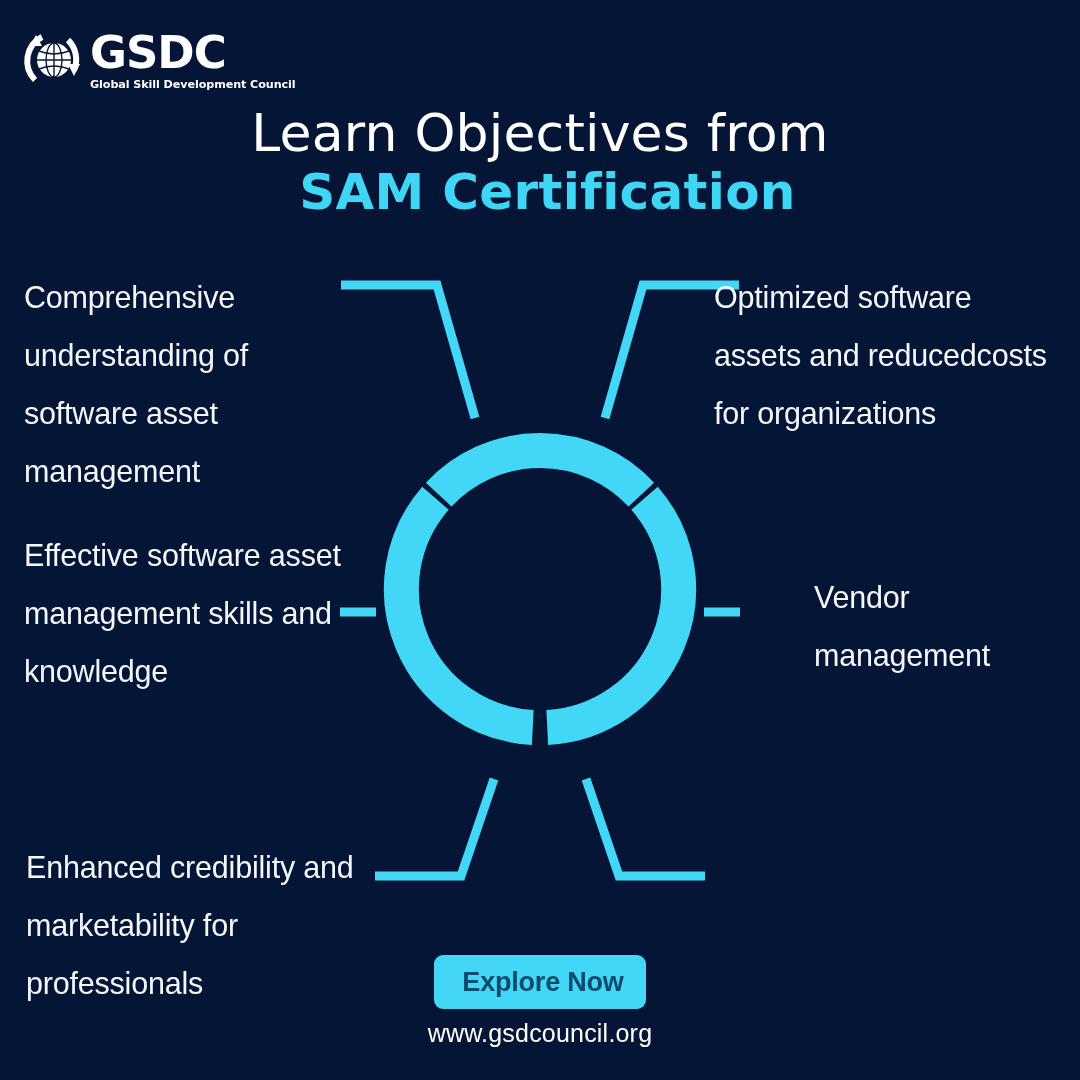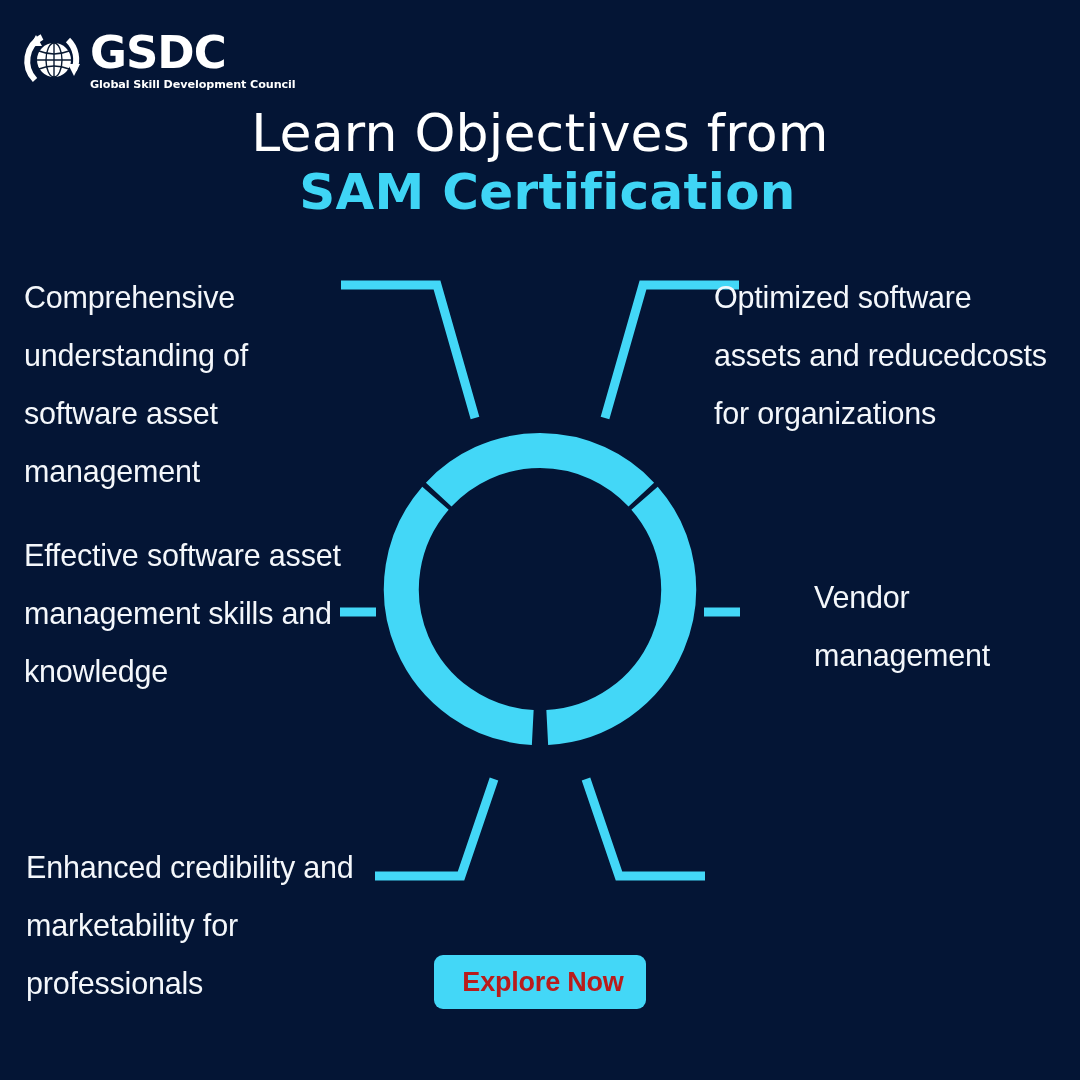--- a/index.html
+++ b/index.html
@@ -150,21 +150,21 @@
     background: #43D7F7;
     border-radius: 9px;
     display: flex;
     align-items: center;
     justify-content: center;
   }
   #cta-label {
     font-family: "Liberation Sans", sans-serif;
     font-weight: bold;
     font-size: 27px;
-    color: #b91c1c;
+    color: #0c4a6e;
     letter-spacing: -0.2px;
     margin-left: 6px;
   }
   #site-url {
     position: absolute;
     left: 0;
     top: 1019px;
     width: 1080px;
     text-align: center;
     font-family: "Liberation Sans", sans-serif;
@@ -240,14 +240,15 @@
 
   <div class="objective obj-left" id="obj-tl">Comprehensive understanding of software asset management</div>
   <div class="objective obj-right" id="obj-tr">Optimized software assets and reducedcosts for organizations</div>
   <div class="objective obj-left" id="obj-ml">Effective software asset management skills and knowledge</div>
   <div class="objective obj-right" id="obj-mr">Vendor management</div>
   <div class="objective obj-left" id="obj-bl">Enhanced credibility and marketability for professionals</div>
 
   <div id="cta-button">
     <span id="cta-label">Explore Now</span>
   </div>
+  <div id="site-url">www.gsdcouncil.org</div>
 
 </div>
 
 </body></html>

